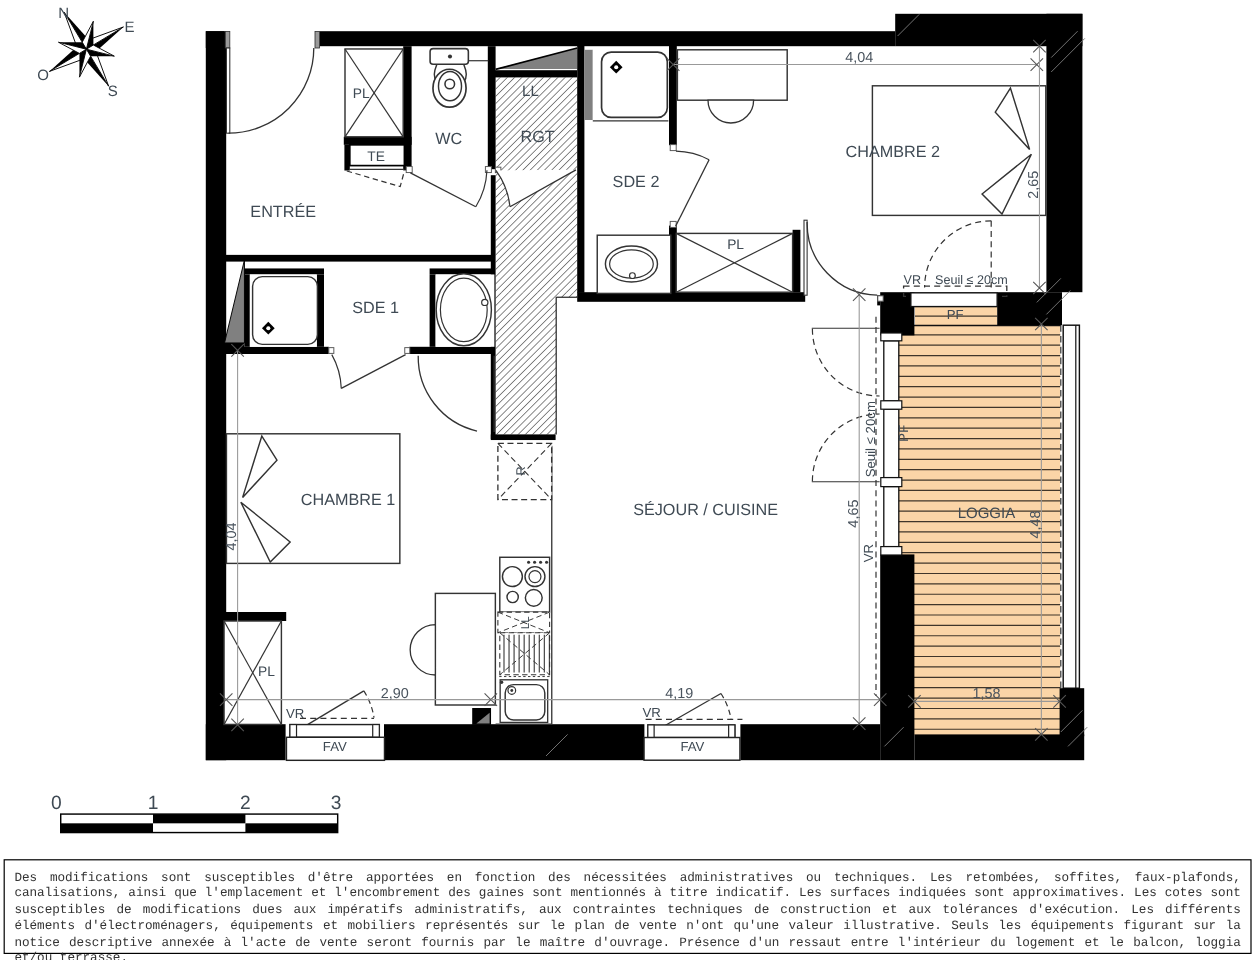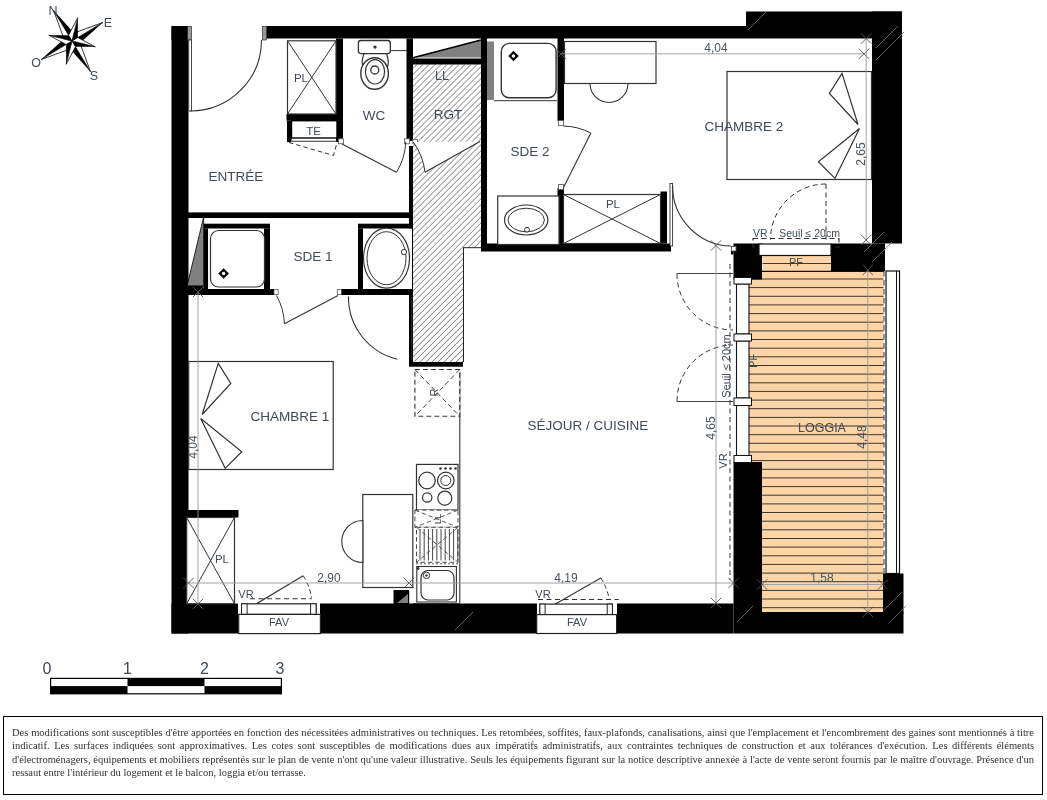--- a/index.html
+++ b/index.html
@@ -1,20 +1,20 @@
 <!DOCTYPE html>
 <html><head>
 <meta charset="utf-8">
 <style>
   html,body{margin:0;padding:0;background:#fff;width:1047px;height:800px;overflow:hidden;}
   svg{display:block;}
   .lbl{font-family:"Liberation Sans",sans-serif;fill:#3f4a54;}
   .dim{font-family:"Liberation Sans",sans-serif;fill:#4a545e;}
   #disc{position:absolute;left:3px;top:716px;width:1040px;height:79px;border:1px solid #000;box-sizing:border-box;
-        font-family:Liberation Serif, serif;font-size:10.55px;line-height:13.4px;color:#333;letter-spacing:-0.02px;
+        font-family:Liberation Mono, monospace;font-size:10.55px;line-height:13.4px;color:#333;letter-spacing:-0.02px;
         padding:9px 8px 0 8px;text-align:justify;}
 </style>
 </head>
 <body>
 <svg width="1047" height="800" viewBox="0 0 1047 800" xmlns="http://www.w3.org/2000/svg">
 <defs>
 <pattern id="hatch" width="4.25" height="4.25" patternTransform="rotate(45)" patternUnits="userSpaceOnUse">
   <rect width="4.25" height="4.25" fill="#fff"></rect>
   <line x1="0" y1="0" x2="0" y2="4.25" stroke="#3a3a3a" stroke-width="1"></line>
 </pattern>

